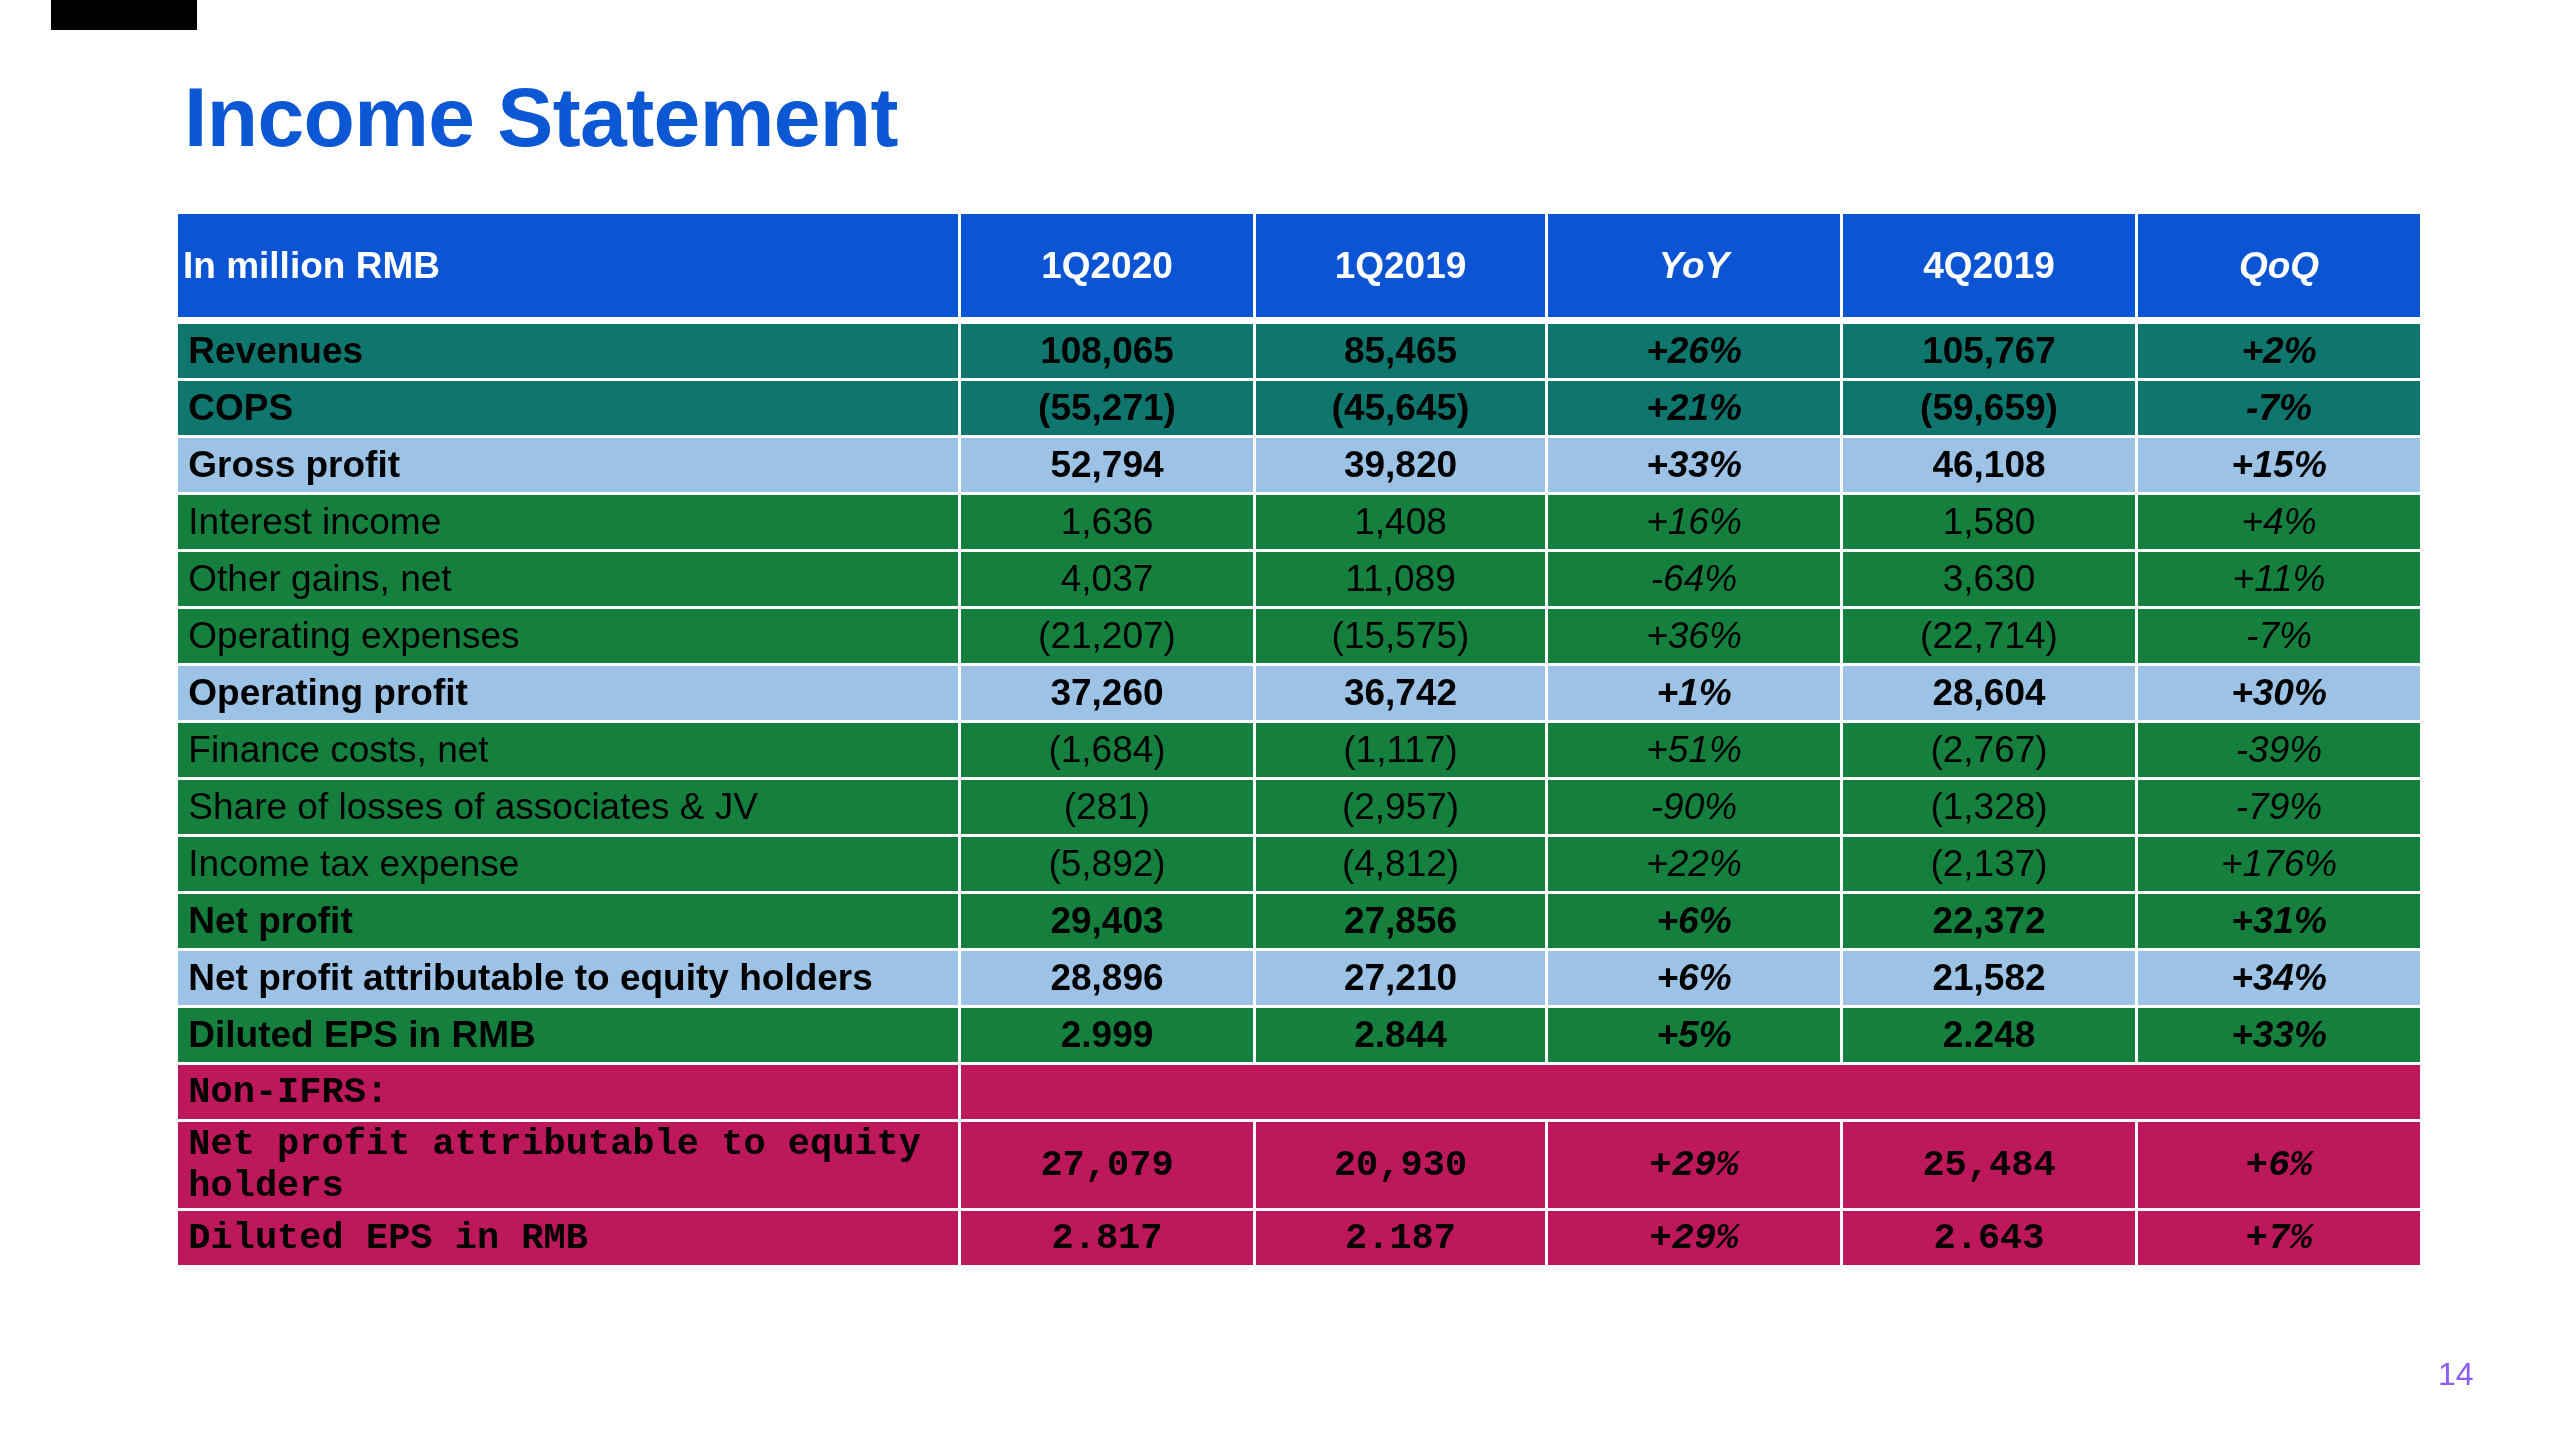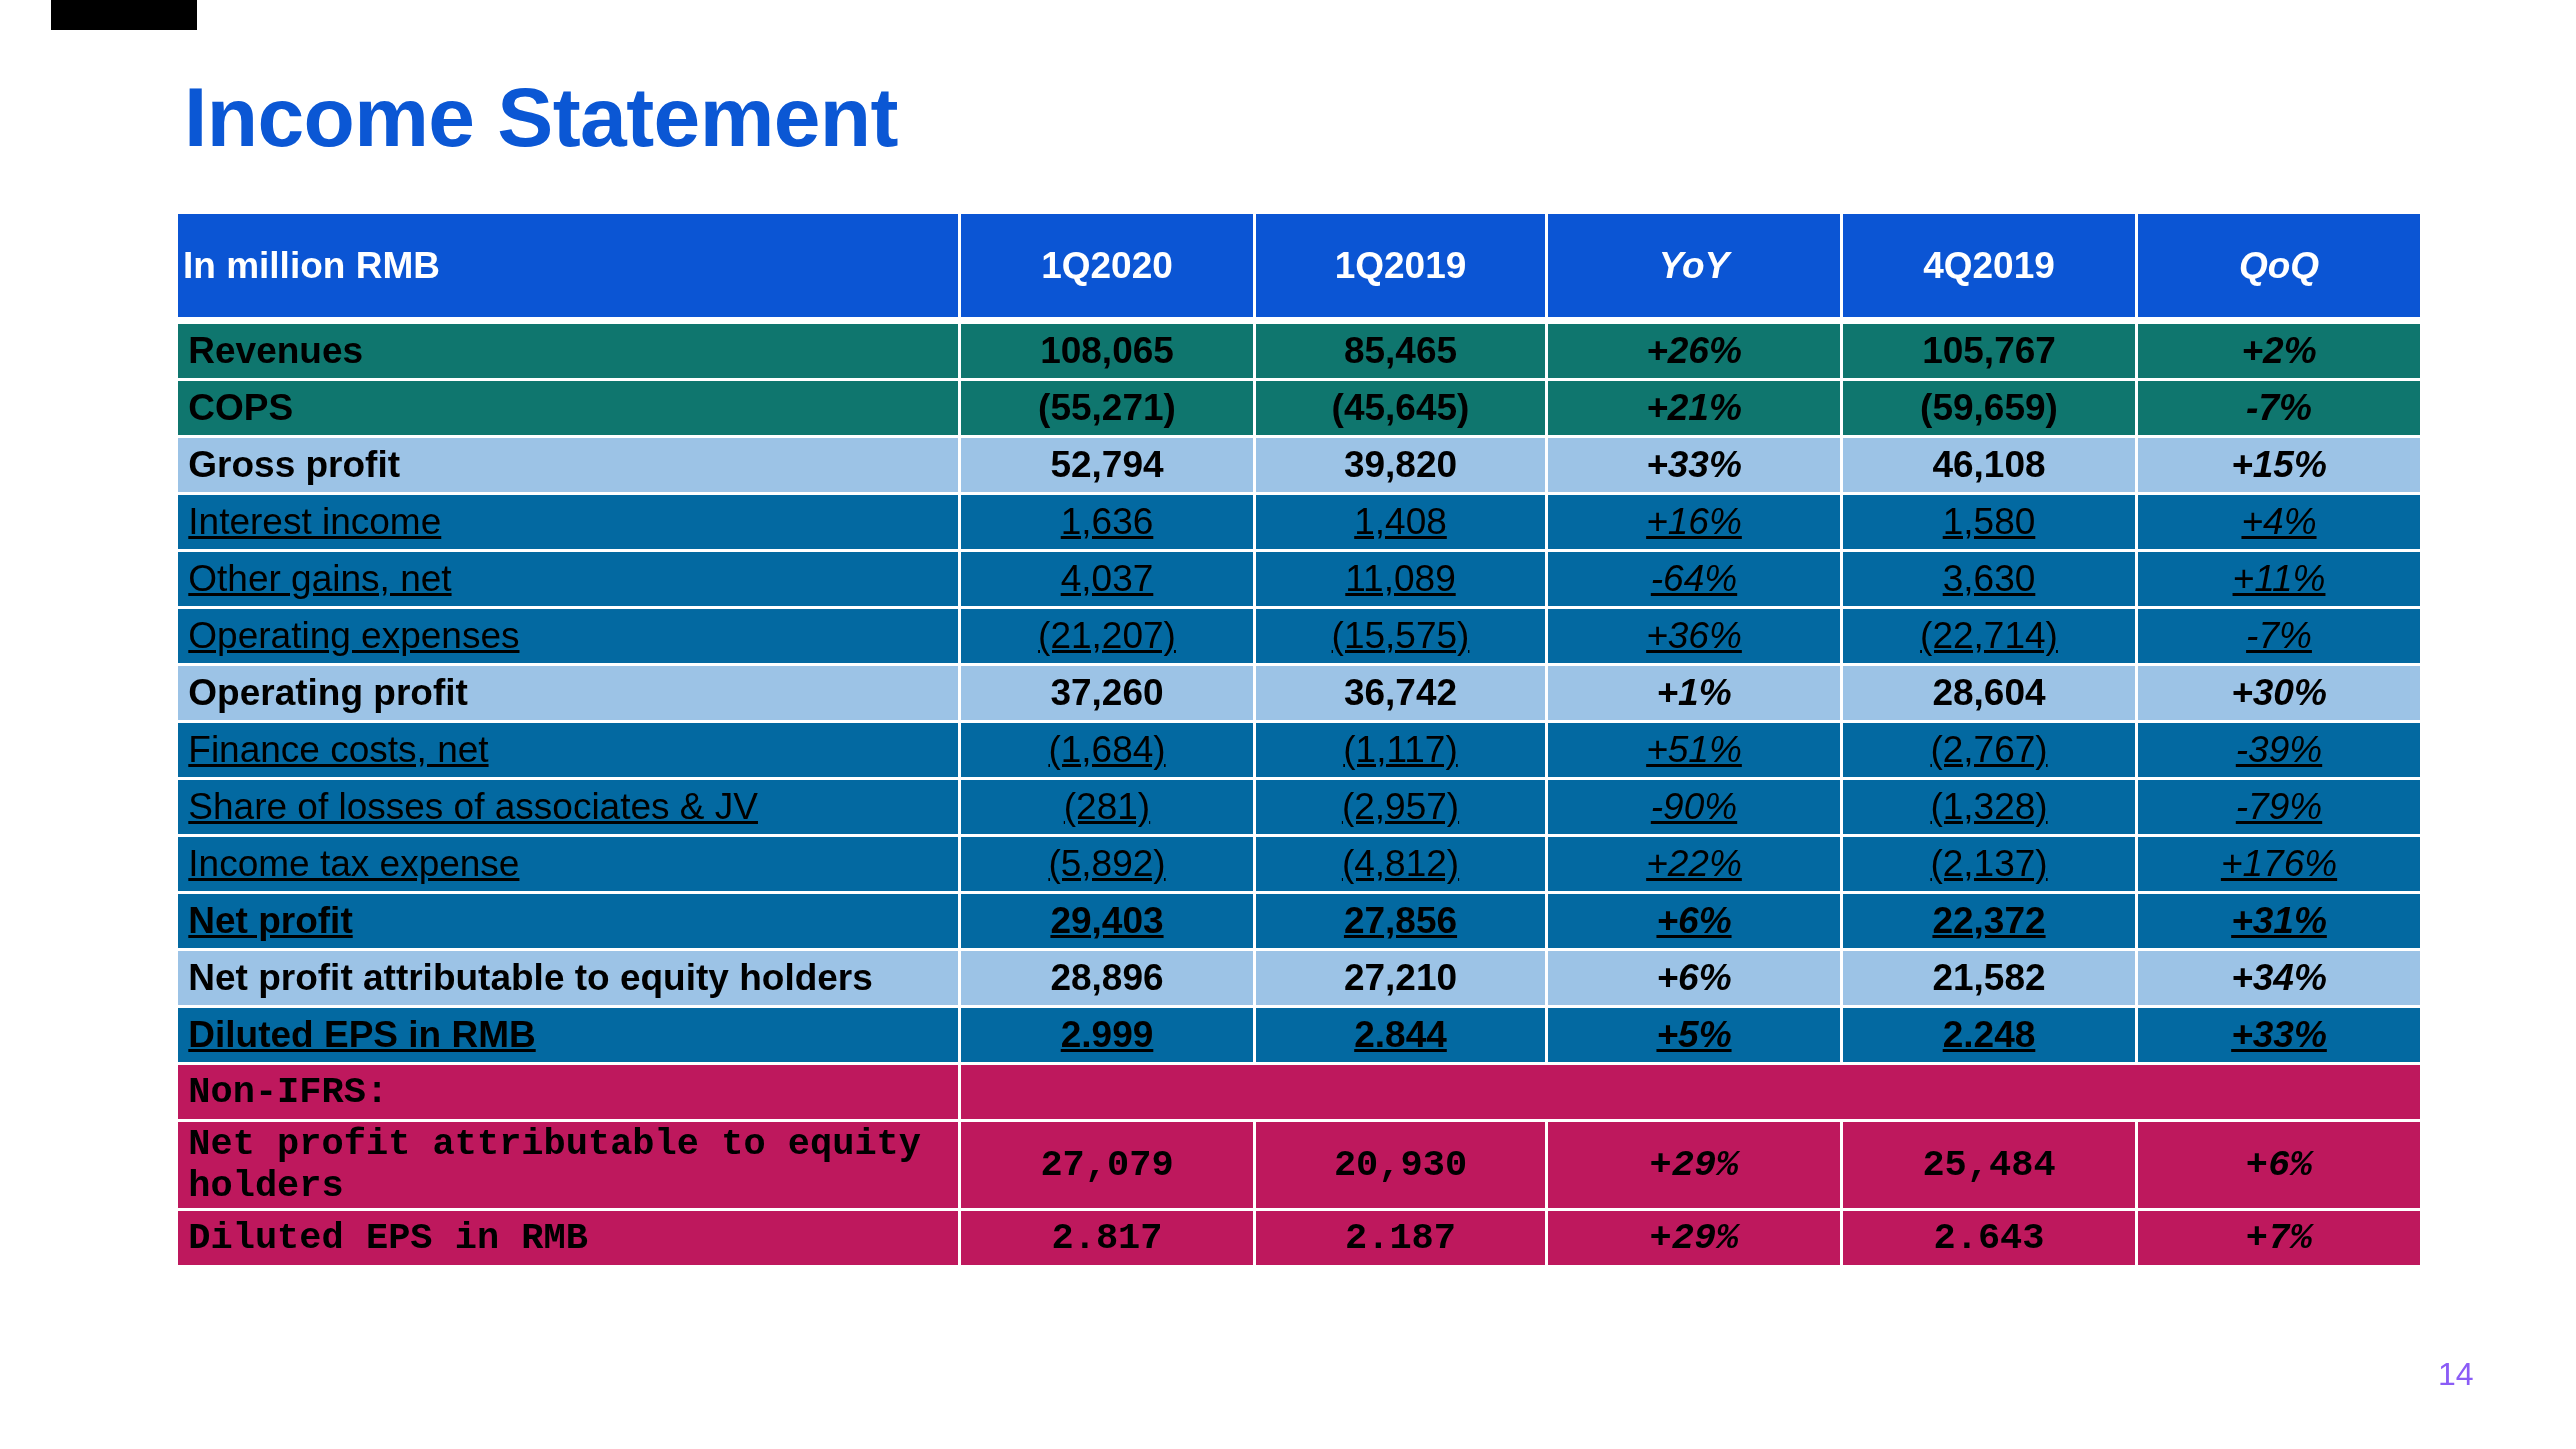--- a/index.html
+++ b/index.html
@@ -37,21 +37,21 @@
   table.income td{
     font-size:37px;color:#000000;
     height:57px;
     border-bottom:3.9px solid #ffffff;
     border-right:3.2px solid #ffffff;
     text-align:center;
   }
   table.income td:last-child{border-right:none;}
   table.income td.label{text-align:left;padding-left:10.3px;}
   tr.light td{background:#0f766e;}
-  tr.gray td{background:#0369a1;text-decoration:underline;}
+  tr.gray td{background:#15803d;}
   tr.highlight td{background:#9CC3E6;}
   tr.pale td{background:#be185d;font-family:Liberation Mono, monospace;}
   tr.boldrow td{font-weight:bold;}
   .italic{font-style:italic;}
   .pagenum{
     position:absolute;left:2438px;top:1356px;
     font-size:32px;color:#8b5cf6;
   }
 </style>
 </head>

